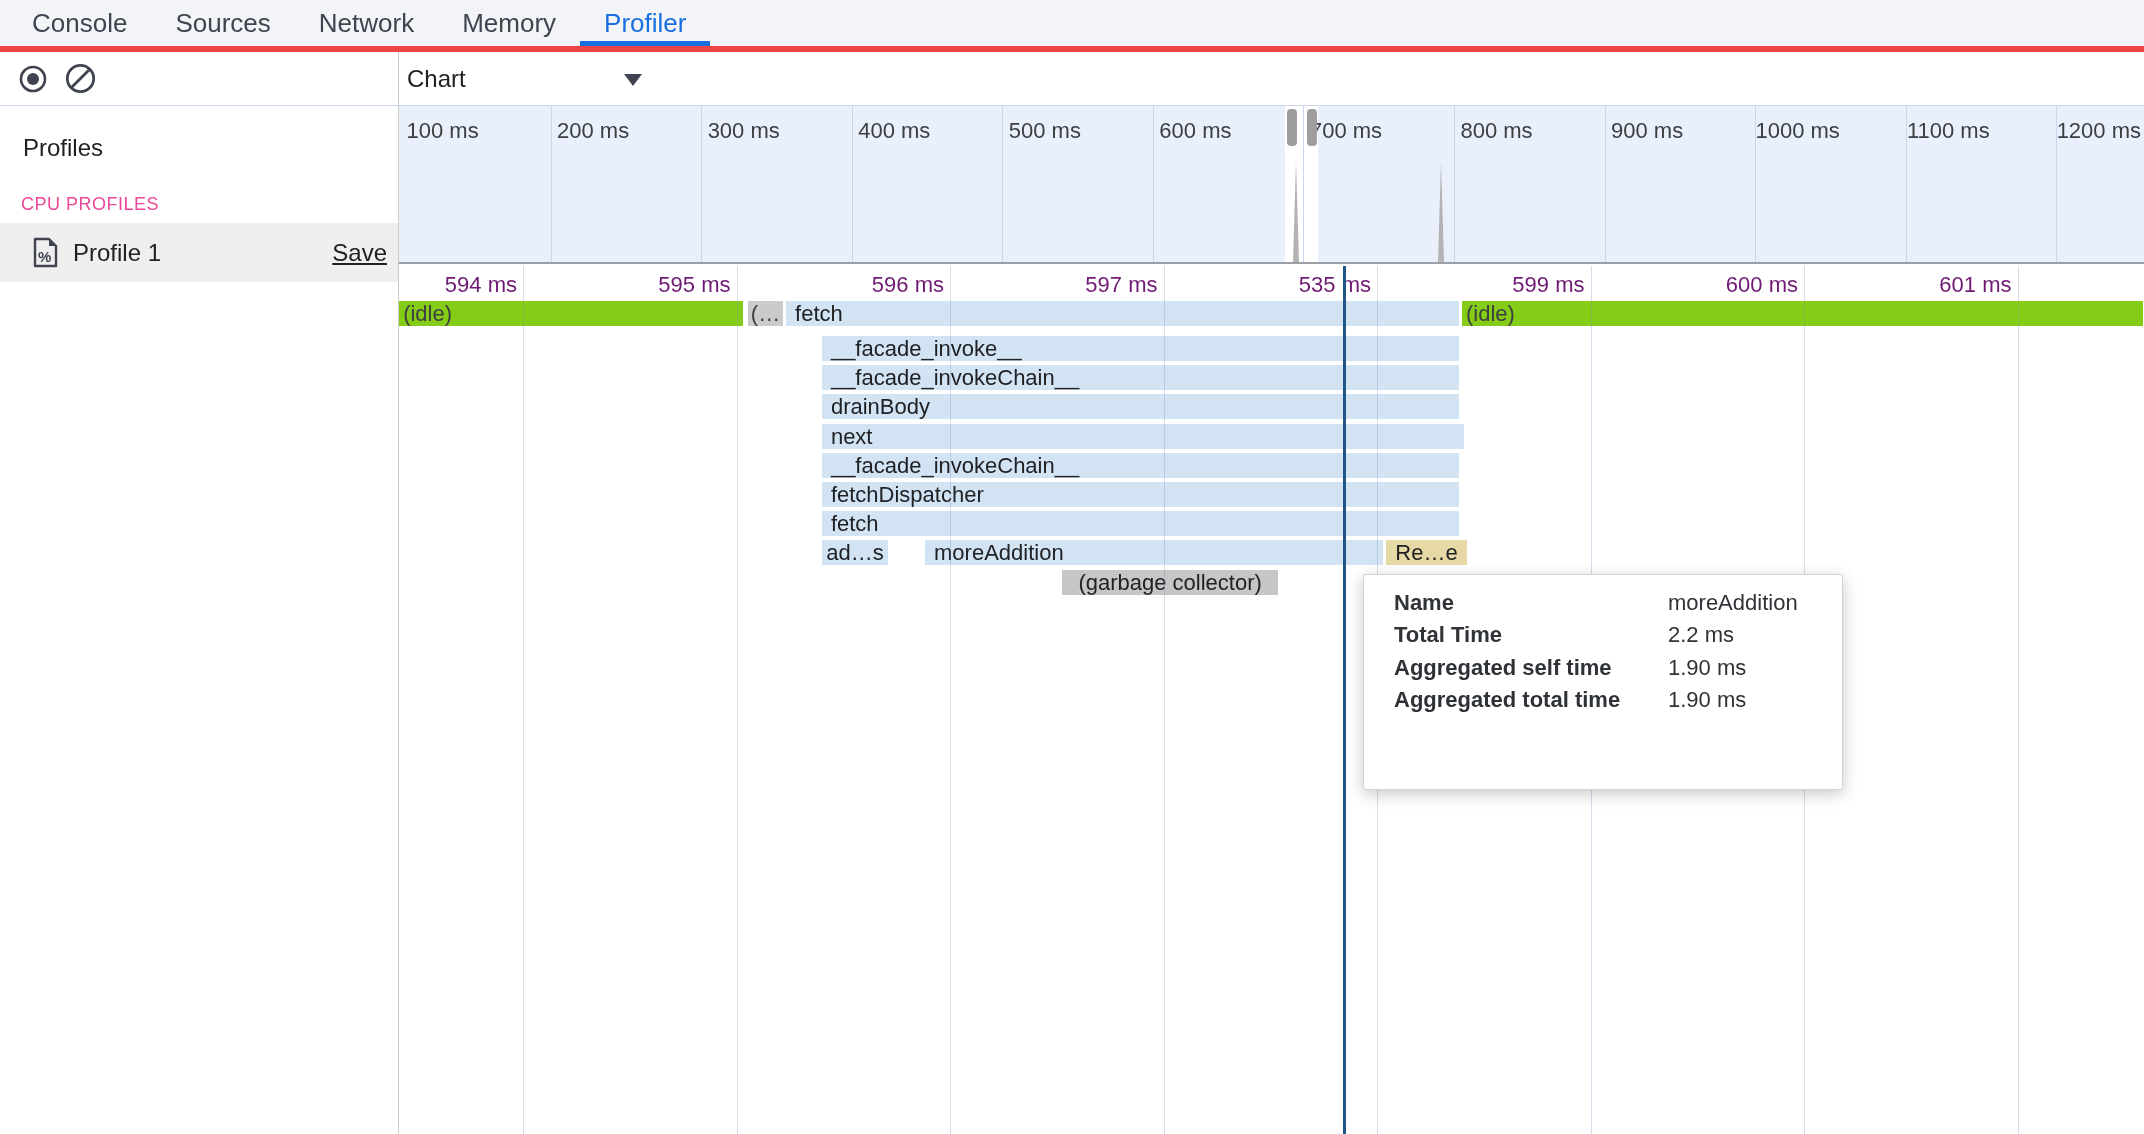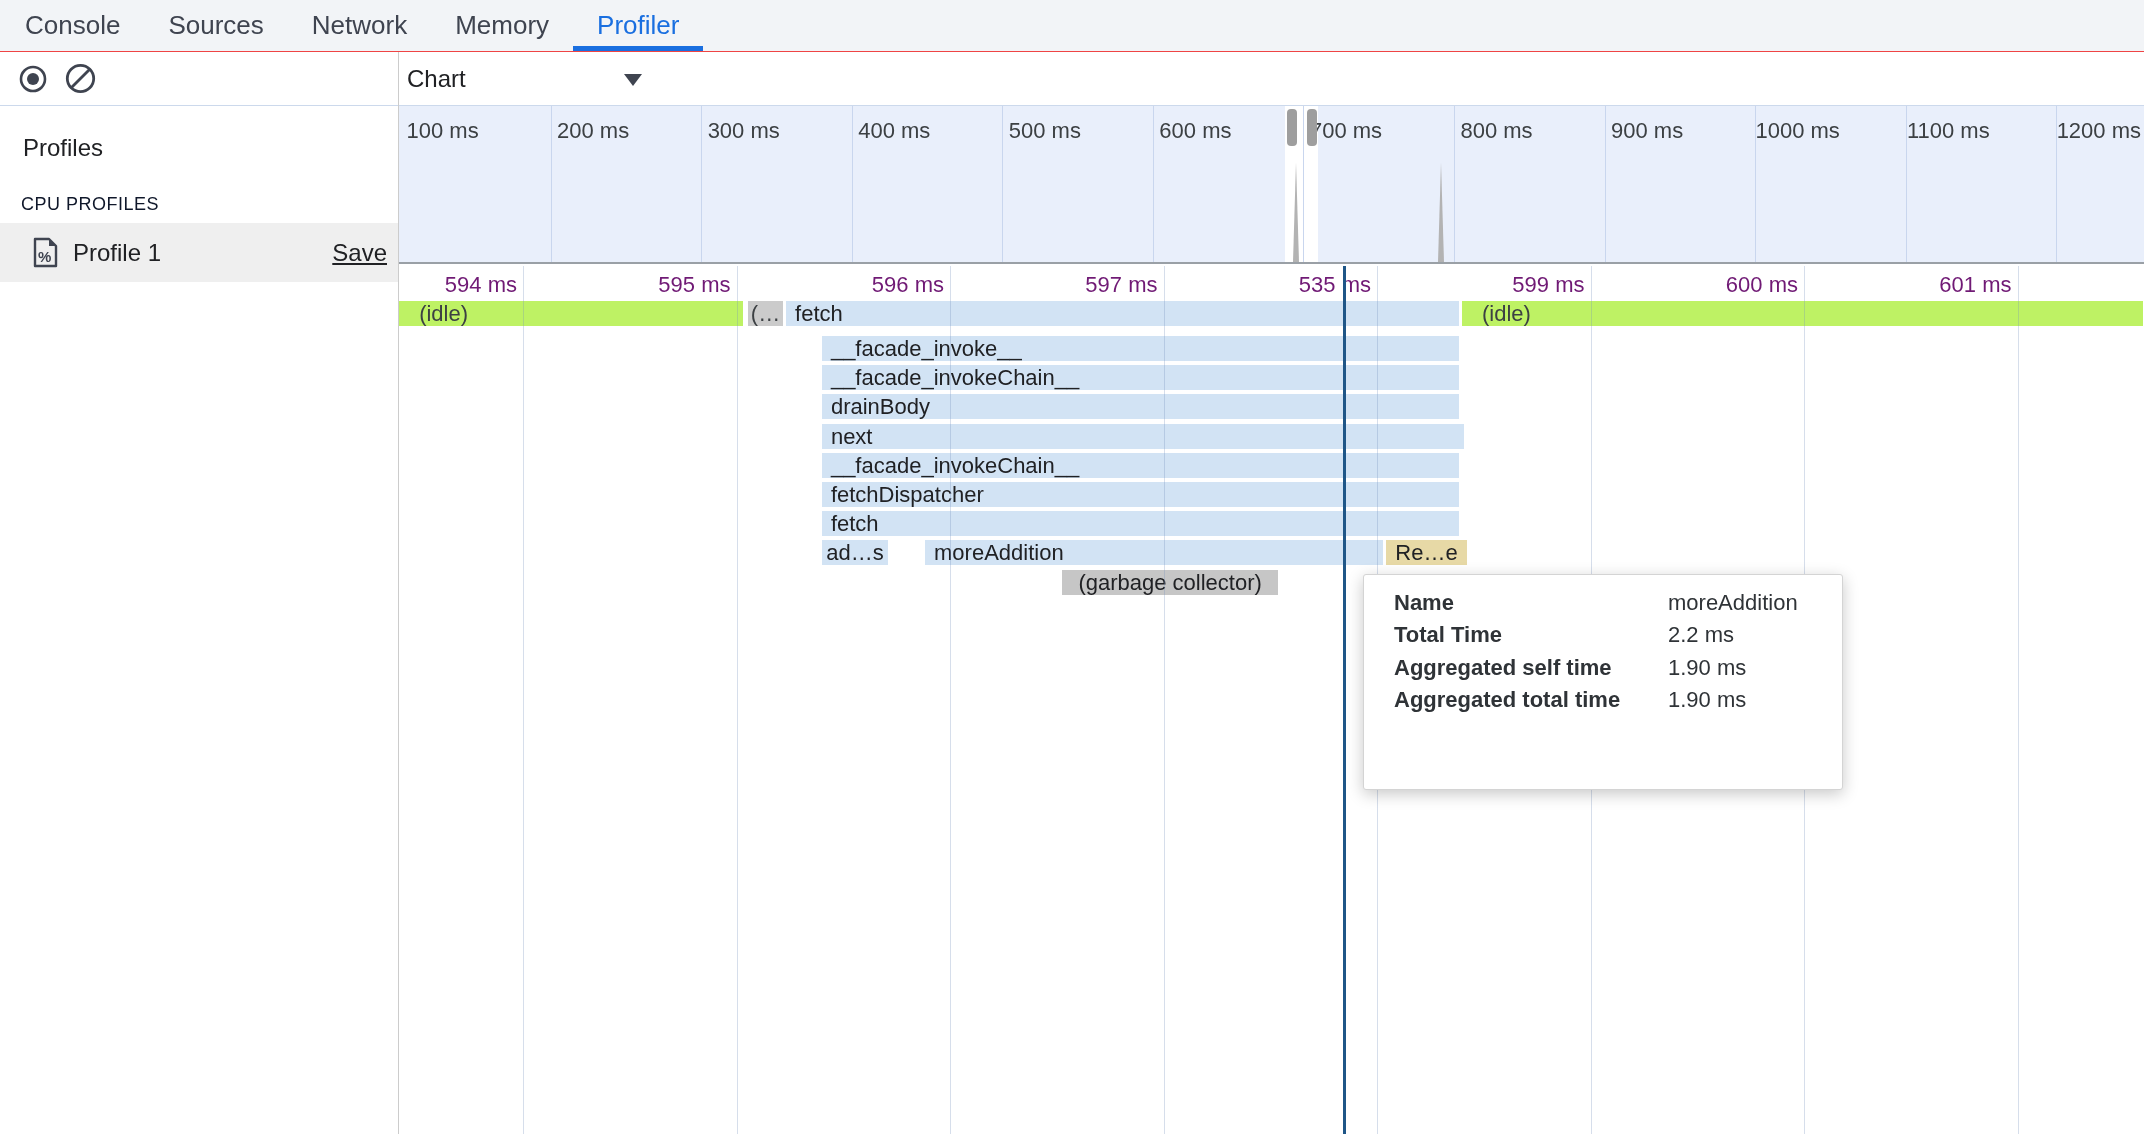--- a/index.html
+++ b/index.html
@@ -1,52 +1,52 @@
 <!DOCTYPE html>
 <html><head>
 <meta charset="utf-8">
 <style>
   html,body{margin:0;padding:0;background:#fff}
   body{width:2144px;height:1134px;overflow:hidden;font-family:"Liberation Sans",sans-serif;}
   .app{position:relative;width:2144px;height:1134px;background:#fff;overflow:hidden}
   
   .tabbar{position:absolute;left:0;top:0;width:2144px;height:52px;background:#f2f4f7;
-          border-bottom:1px solid #ef4444;display:flex;align-items:stretch;padding-left:1px;box-sizing:border-box}
+          border-bottom:6px solid #ef4444;display:flex;align-items:stretch;padding-left:8px;box-sizing:border-box}
   .tab{display:flex;align-items:center;padding:0 24px;font-size:26px;color:#3f4450;cursor:default}
   .tab.active{color:#1a6fe0;box-shadow:inset 0 -5px 0 #1a6fe0}
   
   .toolbar-row{position:absolute;left:0;top:52px;width:2144px;height:54px;background:#fff;border-bottom:1px solid #ccd9ec;box-sizing:border-box}
   .tool-icons{position:absolute;left:0;top:0;height:100%;display:flex;align-items:center;gap:18px;padding-left:19px}
   .icon-btn{display:flex;align-items:center;justify-content:center}
   .view-select{position:absolute;left:407px;top:10px;width:253px;height:34px;display:flex;align-items:center;font-size:24px;color:#202124}
   .view-select .caret{position:absolute;right:18px;top:12px;width:0;height:0;border-left:9px solid transparent;border-right:9px solid transparent;border-top:12px solid #3f4450}
   
   .side-divider{position:absolute;left:398px;top:52px;width:1px;height:1082px;background:#ccc}
   .sidebar{position:absolute;left:0;top:106px;width:398px;height:1028px;background:#fff}
   .profiles-title{position:absolute;left:23px;top:28px;font-size:24px;color:#202124}
-  .section-label{position:absolute;left:21px;top:88px;font-size:18px;color:#0f172a;letter-spacing:.5px}
+  .section-label{position:absolute;left:21px;top:88px;font-size:18px;color:#ec4899;letter-spacing:.5px}
   .profile-row{position:absolute;left:0;top:117px;width:398px;height:59px;background:#efefef;display:flex;align-items:center}
   .profile-row .doc-icon{margin-left:32px}
   .profile-row .pname{margin-left:14px;font-size:24px;color:#202124;flex:1}
   .profile-row .save{margin-right:11px;font-size:24px;color:#202124;text-decoration:underline;cursor:pointer}
   
   .overview{position:absolute;left:399px;top:106px;width:1745px;height:156px;background:#e9effb;
             border-bottom:2px solid #9aa0a6;overflow:hidden}
   .ov-sep{position:absolute;top:0;width:1px;height:156px;background:#c9d6ee}
   .ov-label{position:absolute;top:12px;width:200px;text-align:center;font-size:22px;color:#3c4043;white-space:nowrap}
   .ov-selection{position:absolute;top:0;height:156px;background:#fff}
   .ov-handle{position:absolute;top:3px;width:10px;height:37px;background:#9e9e9e;border-radius:4px}
   .ov-spike{position:absolute;bottom:0;width:0;height:0;border-left:3px solid transparent;border-right:3px solid transparent;border-bottom:100px solid #b3b3b3}
   
   .detail{position:absolute;left:399px;top:266px;width:1745px;height:868px;background:#fff;overflow:hidden}
   .grid{position:absolute;top:0;width:1px;height:868px;background:rgba(120,145,190,.30);z-index:3}
   .ruler-label{position:absolute;top:6px;width:200px;text-align:right;font-size:22px;color:#701a75;white-space:nowrap;z-index:2}
   .bar{position:absolute;height:25px;line-height:25px;font-size:22px;color:#202124;white-space:nowrap;overflow:hidden;box-sizing:border-box;z-index:1}
   .bar.js{background:#d2e3f4;padding-left:9px}
-  .bar.idle{background:#bef264;color:#3c4043;padding-left:20px}
+  .bar.idle{background:#84cc16;color:#3c4043;padding-left:4px}
   .bar.system{background:#cbcbcb;text-align:center;color:#3c4043}
   .bar.native{background:#e7d9a6;text-align:center}
   .bar.gc{background:#c6c6c6;text-align:center;color:#202124}
   .marker{position:absolute;top:0;width:3px;height:868px;background:#1f5687;z-index:4}
   
   .tooltip{position:absolute;left:1363px;top:574px;width:480px;height:216px;background:#fff;border:1px solid #d4d4d4;
            border-radius:3px;box-shadow:0 4px 16px rgba(0,0,0,.22);z-index:6;box-sizing:border-box;padding-top:12px}
   .tt-row{display:flex;height:32.4px;line-height:32.4px;font-size:22px;color:#2f3337;padding-left:30px}
   .tt-row .l{width:274px;font-weight:bold}
   .tt-row .v{flex:1}

